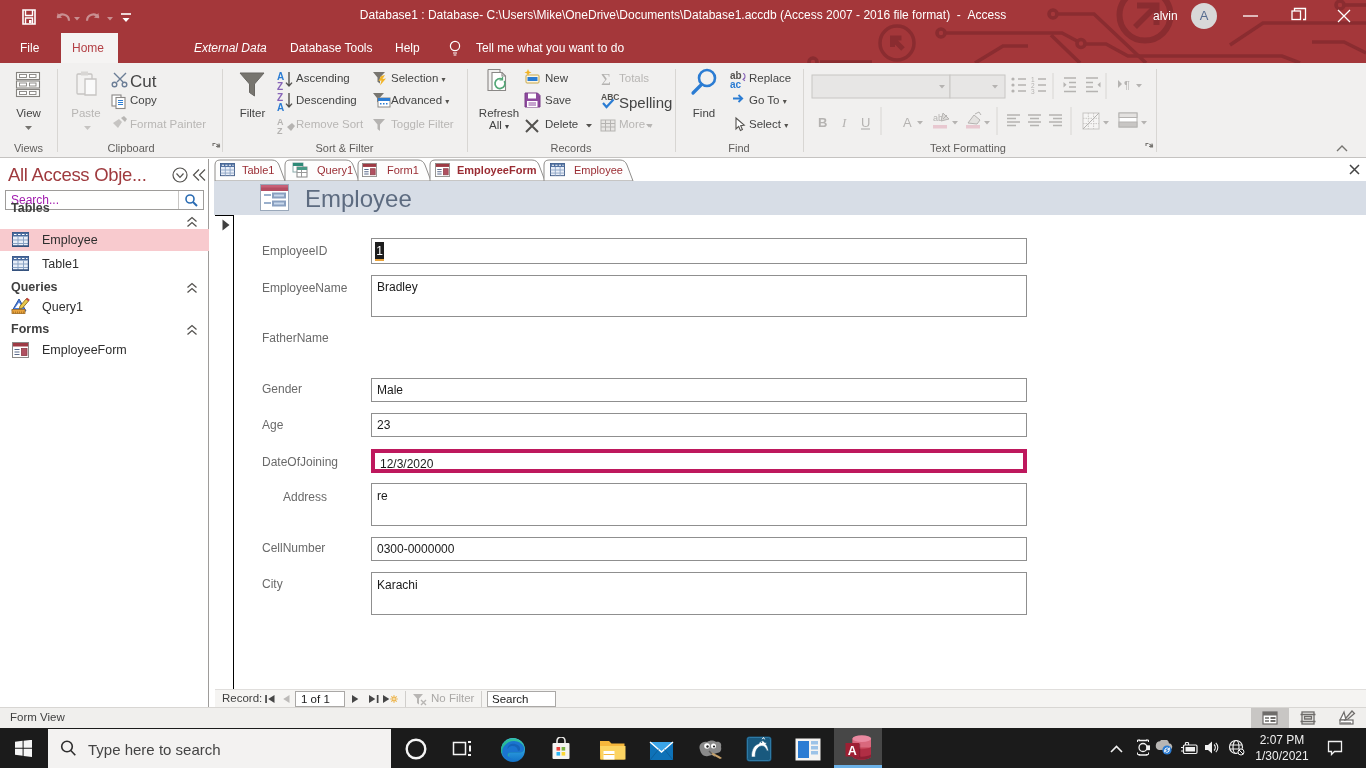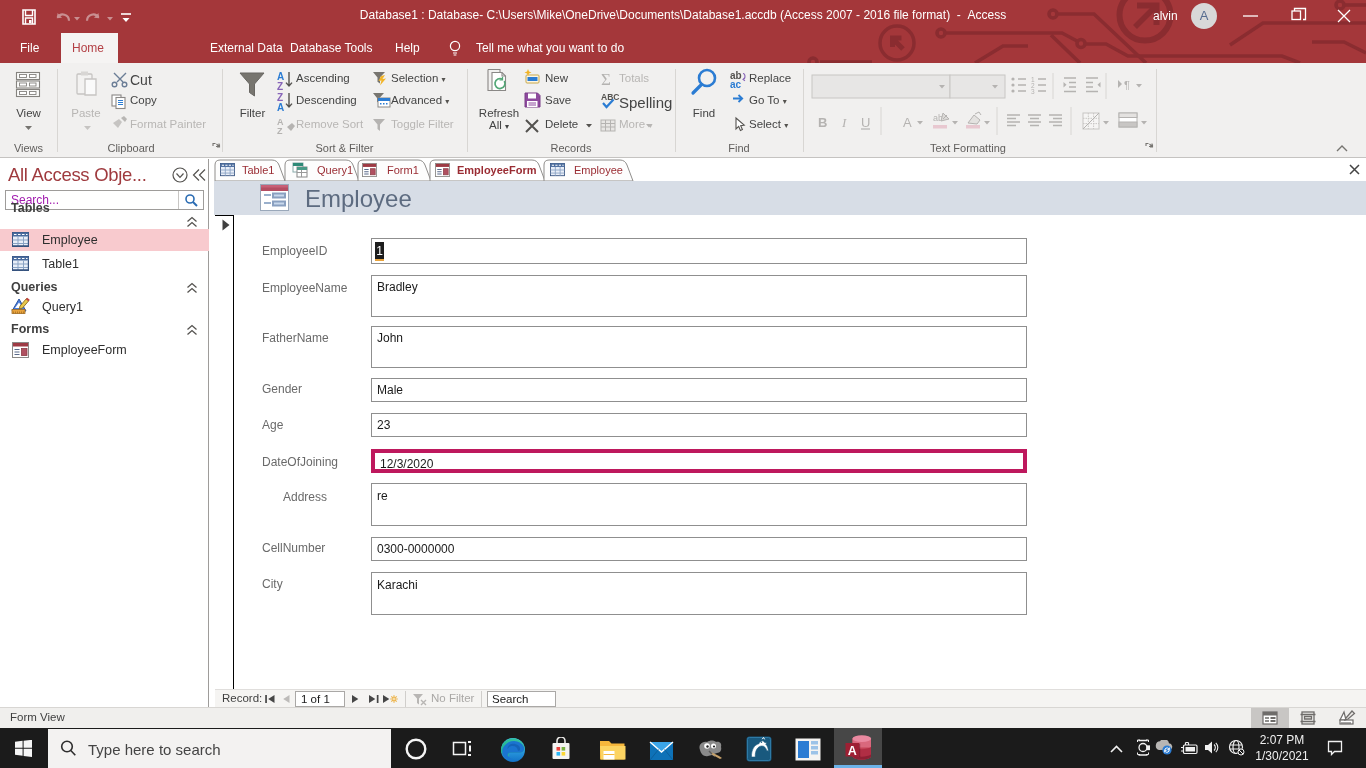--- a/index.html
+++ b/index.html
@@ -75,21 +75,21 @@
       <path d="M64.5 11 v-2.5 h11 v11 h-2.5"></path>
       <path d="M108 10 l12 12 m0 -12 l-12 12"></path>
     </g>
   </svg>
 
   <div class="abs" style="left:61px;top:33px;width:57px;height:30px;background:#f5f4f3;"></div>
   <div class="abs" style="left:0;top:33px;width:1364px;height:30px;font-size:12px;line-height:30px;color:#ffffff;">
     <span class="abs" style="left:20px;">File</span>
     <span class="abs" style="left:72px;color:#b34045;">Home</span>
     <span class="abs" style="left:130px;margin-top:25px;">Create</span>
-    <span class="abs" style="left:210px;">External Data</span>
+    <span class="abs" style="left:194px;font-style:italic;">External Data</span>
     <span class="abs" style="left:290px;">Database Tools</span>
     <span class="abs" style="left:395px;">Help</span>
     <span class="abs" style="left:476px;">Tell me what you want to do</span>
   </div>
   <svg class="abs" style="left:448px;top:40px;" width="14" height="17" viewBox="0 0 14 17">
     <g fill="none" stroke="#ffffff" stroke-width="1.2">
       <circle cx="7" cy="6" r="4.6"></circle>
       <path d="M5 13 h4 M5.6 15 h2.8"></path>
     </g>
   </svg>
@@ -308,21 +308,21 @@
     <path d="M1141 58 l3 3.5 l3 -3.5 z" fill="#b5b3b1"></path>
 
     <g stroke="#767470" fill="none" stroke-width="1.1">
       <path d="M213 83 v-2.5 h2.5 M216 83.5 h3 v-3 M216.5 81 l3 3 m0 -2.5 v2.5 h-2.5"></path>
       <path d="M1146 83 v-2.5 h2.5 M1149 83.5 h3 v-3 M1149.5 81 l3 3 m0 -2.5 v2.5 h-2.5"></path>
     </g>
     <path d="M1337 88 l5 -5 l5 5" stroke="#767470" stroke-width="1.4" fill="none"></path>
   </svg>
   <div class="abs" style="left:0;top:44px;width:57px;text-align:center;font-size:11.5px;color:#444;">View</div>
   <div class="abs" style="left:60px;top:44px;width:52px;text-align:center;font-size:11.5px;color:#b8b6b4;">Paste</div>
-  <div class="abs" style="left:130px;top:9px;font-size:14px;color:#444;">Cut</div>
+  <div class="abs" style="left:130px;top:9px;font-size:17px;color:#444;">Cut</div>
   <div class="abs" style="left:130px;top:31px;font-size:11.5px;color:#444;">Copy</div>
   <div class="abs" style="left:130px;top:55px;font-size:11.5px;color:#b8b6b4;">Format Painter</div>
   <div class="abs" style="left:225px;top:44px;width:55px;text-align:center;font-size:11.5px;color:#444;">Filter</div>
   <div class="abs" style="left:296px;top:9px;font-size:11.5px;color:#444;">Ascending</div>
   <div class="abs" style="left:296px;top:31px;font-size:11.5px;color:#444;">Descending</div>
   <div class="abs" style="left:296px;top:55px;font-size:11.5px;color:#b8b6b4;">Remove Sort</div>
   <div class="abs" style="left:391px;top:9px;font-size:11.5px;color:#444;">Selection <span style="font-size:8px;color:#54524f;">▾</span></div>
   <div class="abs" style="left:391px;top:31px;font-size:11.5px;color:#444;">Advanced <span style="font-size:8px;color:#54524f;">▾</span></div>
   <div class="abs" style="left:391px;top:55px;font-size:11.5px;color:#b8b6b4;">Toggle Filter</div>
   <div class="abs" style="left:471px;top:44px;width:56px;text-align:center;font-size:11.5px;color:#444;">Refresh<br>All <span style="font-size:8px;">▾</span></div>
@@ -472,21 +472,20 @@
   <svg class="abs" style="left:222px;top:60px;" width="8" height="12" viewBox="0 0 8 12">
       <path d="M0.5 0.5 L7.5 6 L0.5 11.5 z" fill="#3f3f3f"></path>
     </svg>
   <div class="abs" style="left:262px;top:85px;font-size:12px;color:#6a6a6a;">EmployeeID</div>
   <div class="abs" style="left:371px;top:79px;width:656px;height:26px;border:1px solid #8f8f8f;background:#fff;"></div>
   <div class="abs" style="left:375px;top:83px;width:9px;height:19px;background:#1c1c1c;color:#fff;font-size:12px;text-align:center;line-height:18px;">1</div>
   <div class="abs" style="left:375px;top:100px;width:9px;height:2px;background:#e8a33d;"></div>
   <div class="abs" style="left:262px;top:122px;font-size:12px;color:#6a6a6a;">EmployeeName</div>
   <div class="abs" style="left:371px;top:116px;width:656px;height:42px;border:1px solid #8f8f8f;background:#fff;font-size:12px;color:#1a1a1a;padding:4px 0 0 5px;">Bradley</div>
   <div class="abs" style="left:262px;top:172px;font-size:12px;color:#6a6a6a;">FatherName</div>
-  <div class="abs" style="left:371px;top:167px;width:656px;height:42px;border:1px solid #8f8f8f;background:#fff;font-size:12px;color:#1a1a1a;padding:4px 0 0 5px;">John</div>
   <div class="abs" style="left:262px;top:223px;font-size:12px;color:#6a6a6a;">Gender</div>
   <div class="abs" style="left:371px;top:219px;width:656px;height:24px;border:1px solid #8f8f8f;background:#fff;font-size:12px;color:#1a1a1a;padding:4px 0 0 5px;">Male</div>
   <div class="abs" style="left:262px;top:259px;font-size:12px;color:#6a6a6a;">Age</div>
   <div class="abs" style="left:371px;top:254px;width:656px;height:24px;border:1px solid #8f8f8f;background:#fff;font-size:12px;color:#1a1a1a;padding:4px 0 0 5px;">23</div>
   <div class="abs" style="left:262px;top:296px;font-size:12px;color:#6a6a6a;">DateOfJoining</div>
   <div class="abs" style="left:371px;top:290px;width:656px;height:24px;border:4px solid #be185d;background:#fff;font-size:12px;color:#1a1a1a;padding:4px 0 0 5px;">12/3/2020</div>
   <div class="abs" style="left:262px;top:331px;font-size:12px;color:#6a6a6a;margin-left:21px;">Address</div>
   <div class="abs" style="left:371px;top:324px;width:656px;height:43px;border:1px solid #8f8f8f;background:#fff;font-size:12px;color:#1a1a1a;padding:5px 0 0 5px;">re</div>
   <div class="abs" style="left:262px;top:382px;font-size:12px;color:#6a6a6a;">CellNumber</div>
   <div class="abs" style="left:371px;top:378px;width:656px;height:24px;border:1px solid #8f8f8f;background:#fff;font-size:12px;color:#1a1a1a;padding:4px 0 0 5px;">0300-0000000</div>

